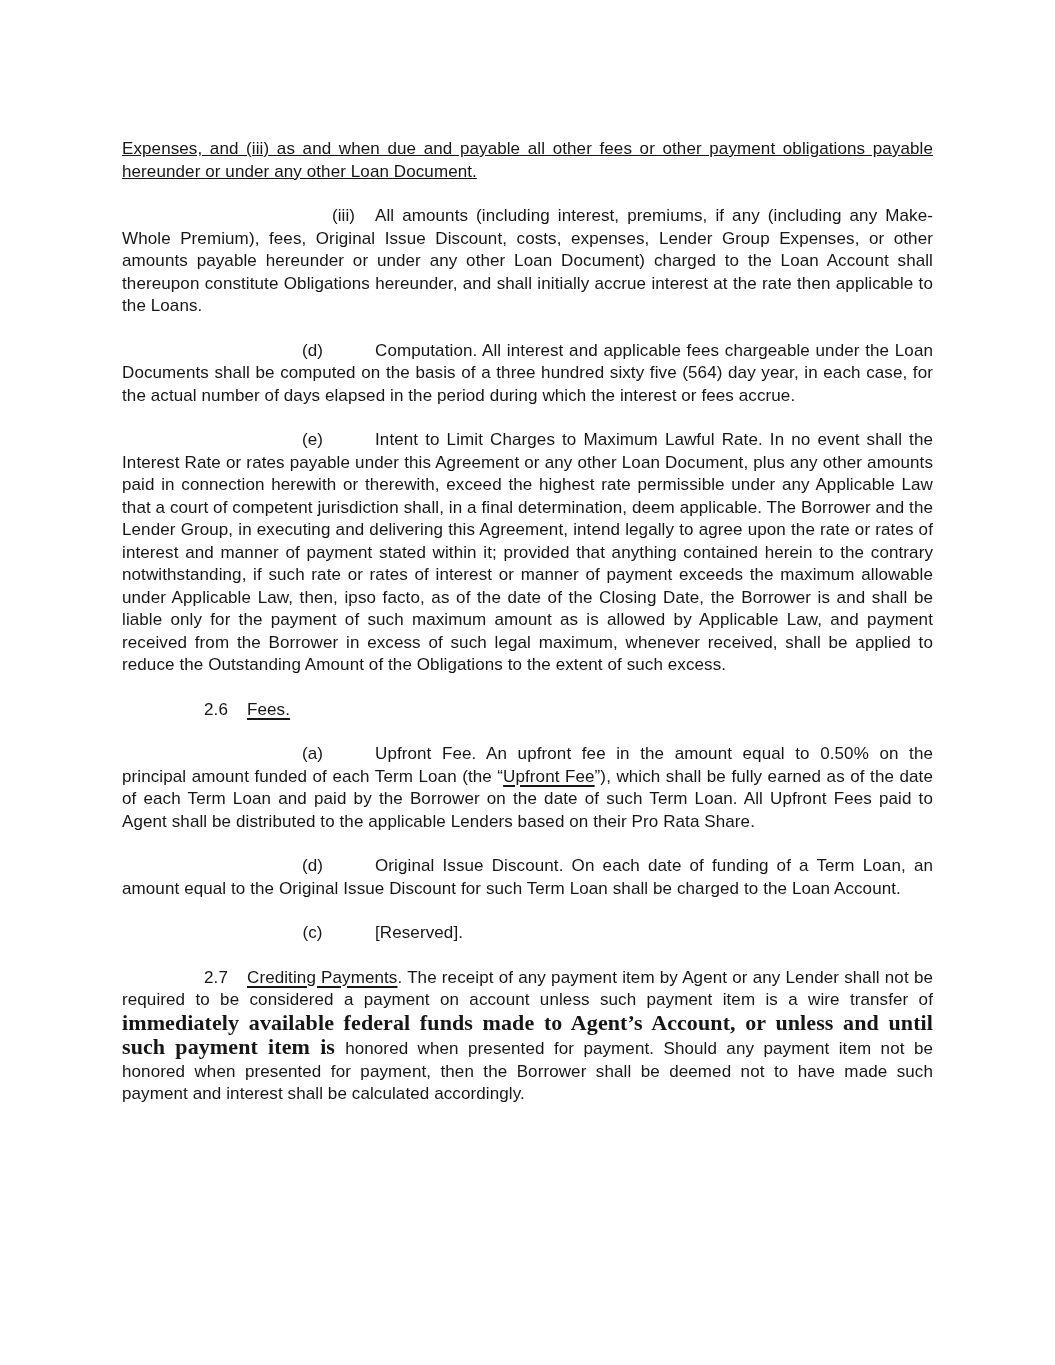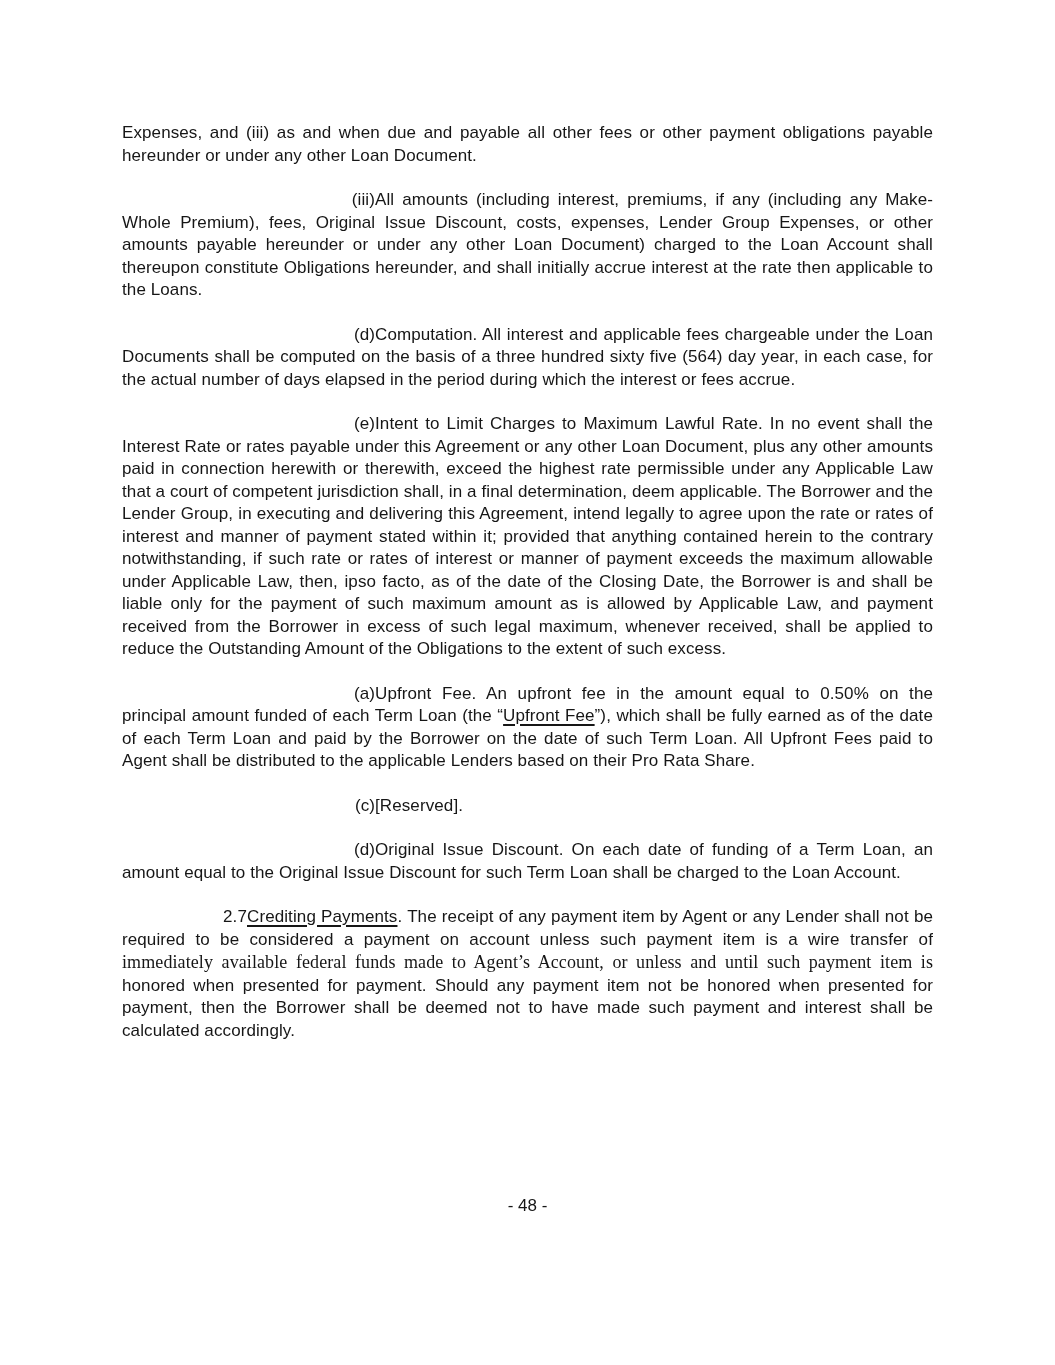--- a/index.html
+++ b/index.html
@@ -18,60 +18,61 @@
     top: 122px;
     width: 811px;
   }
   .para {
     margin: 22px 0 0 0;
     font-size: 17px;
     line-height: 22.5px;
     text-align: justify;
     letter-spacing: 0.1px;
   }
-  .para:first-child { margin-top: 0; }
+  .para:first-child { margin-top: 16px; text-decoration: underline; }
   .indent-none    { text-indent: 0; }
   .indent-sub1    { text-indent: 128px; }
   .indent-sub2    { text-indent: 190px; }
   .indent-section { text-indent: 63px; }
   .label {
     display: inline-block;
     text-indent: 0;
-    text-align: right;
+    text-align: center;
   }
   .label-sub1    { width: 125px; }
   .label-sub2    { width: 63px; }
   .label-section { width: 62px; }
   .u {
     text-decoration: underline;
     text-decoration-thickness: 1.5px;
     text-underline-offset: 3px;
   }
   .serif {
     font-family: "Liberation Serif", serif;
-    font-size: 18px;
+    font-size: 22px;
+    font-weight: bold;
   }
   .footer {
     position: absolute;
     top: 1195px;
     left: 0;
     width: 100%;
     text-align: center;
     font-size: 17px;
     line-height: 22px;
   }
 </style>
 </head>
 <body>
 
 <div class="page">
   <div class="doc">
       <p class="para indent-none"><span>Expenses, and (iii) as and when due and payable all other fees or other payment obligations payable hereunder or under any other Loan Document.</span></p>
       <p class="para indent-sub2"><span class="label label-sub2">(iii)</span><span>All amounts (including interest, premiums, if any (including any Make-Whole Premium), fees, Original Issue Discount, costs, expenses, Lender Group Expenses, or other amounts payable hereunder or under any other Loan Document) charged to the Loan Account shall thereupon constitute Obligations hereunder, and shall initially accrue interest at the rate then applicable to the Loans.</span></p>
       <p class="para indent-sub1"><span class="label label-sub1">(d)</span><span>Computation.  All interest and applicable fees chargeable under the Loan Documents shall be computed on the basis of a three hundred sixty five (564) day year, in each case, for the actual number of days elapsed in the period during which the interest or fees accrue.</span></p>
       <p class="para indent-sub1"><span class="label label-sub1">(e)</span><span>Intent to Limit Charges to Maximum Lawful Rate.  In no event shall the Interest Rate or rates payable under this Agreement or any other Loan Document, plus any other amounts paid in connection herewith or therewith, exceed the highest rate permissible under any Applicable Law that a court of competent jurisdiction shall, in a final determination, deem applicable.  The Borrower and the Lender Group, in executing and delivering this Agreement, intend legally to agree upon the rate or rates of interest and manner of payment stated within it; provided that anything contained herein to the contrary notwithstanding, if such rate or rates of interest or manner of payment exceeds the maximum allowable under Applicable Law, then, ipso facto, as of the date of the Closing Date, the Borrower is and shall be liable only for the payment of such maximum amount as is allowed by Applicable Law, and payment received from the Borrower in excess of such legal maximum, whenever received, shall be applied to reduce the Outstanding Amount of the Obligations to the extent of such excess.</span></p>
+      <p class="para indent-section"><span class="label label-section">2.6</span><span class="u">Fees.</span></p>
       <p class="para indent-sub1"><span class="label label-sub1">(a)</span><span>Upfront Fee.  An upfront fee in the amount equal to 0.50% on the principal amount funded of each Term Loan (the “</span><span class="u">Upfront Fee</span><span>”), which shall be fully earned as of the date of each Term Loan and paid by the Borrower on the date of such Term Loan.  All Upfront Fees paid to Agent shall be distributed to the applicable Lenders based on their Pro Rata Share.</span></p>
+      <p class="para indent-sub1"><span class="label label-sub1">(d)</span><span>Original Issue Discount.   On each date of funding of a Term Loan, an amount equal to the Original Issue Discount for such Term Loan shall be charged to the Loan Account.</span></p>
       <p class="para indent-sub1"><span class="label label-sub1">(c)</span><span>[Reserved].</span></p>
-      <p class="para indent-sub1"><span class="label label-sub1">(d)</span><span>Original Issue Discount.   On each date of funding of a Term Loan, an amount equal to the Original Issue Discount for such Term Loan shall be charged to the Loan Account.</span></p>
       <p class="para indent-section"><span class="label label-section">2.7</span><span class="u">Crediting Payments</span><span>.  The receipt of any payment item by Agent or any Lender shall not be required to be considered a payment on account unless such payment item is a wire transfer of </span><span class="serif">immediately available federal funds made to Agent’s Account, or unless and until such payment item is </span><span>honored when presented for payment.  Should any payment item not be honored when presented for payment, then the Borrower shall be deemed not to have made such payment and interest shall be calculated accordingly.</span></p>
     </div>
-  <div class="footer">- 48 -</div>
 </div>
 
 </body></html>

